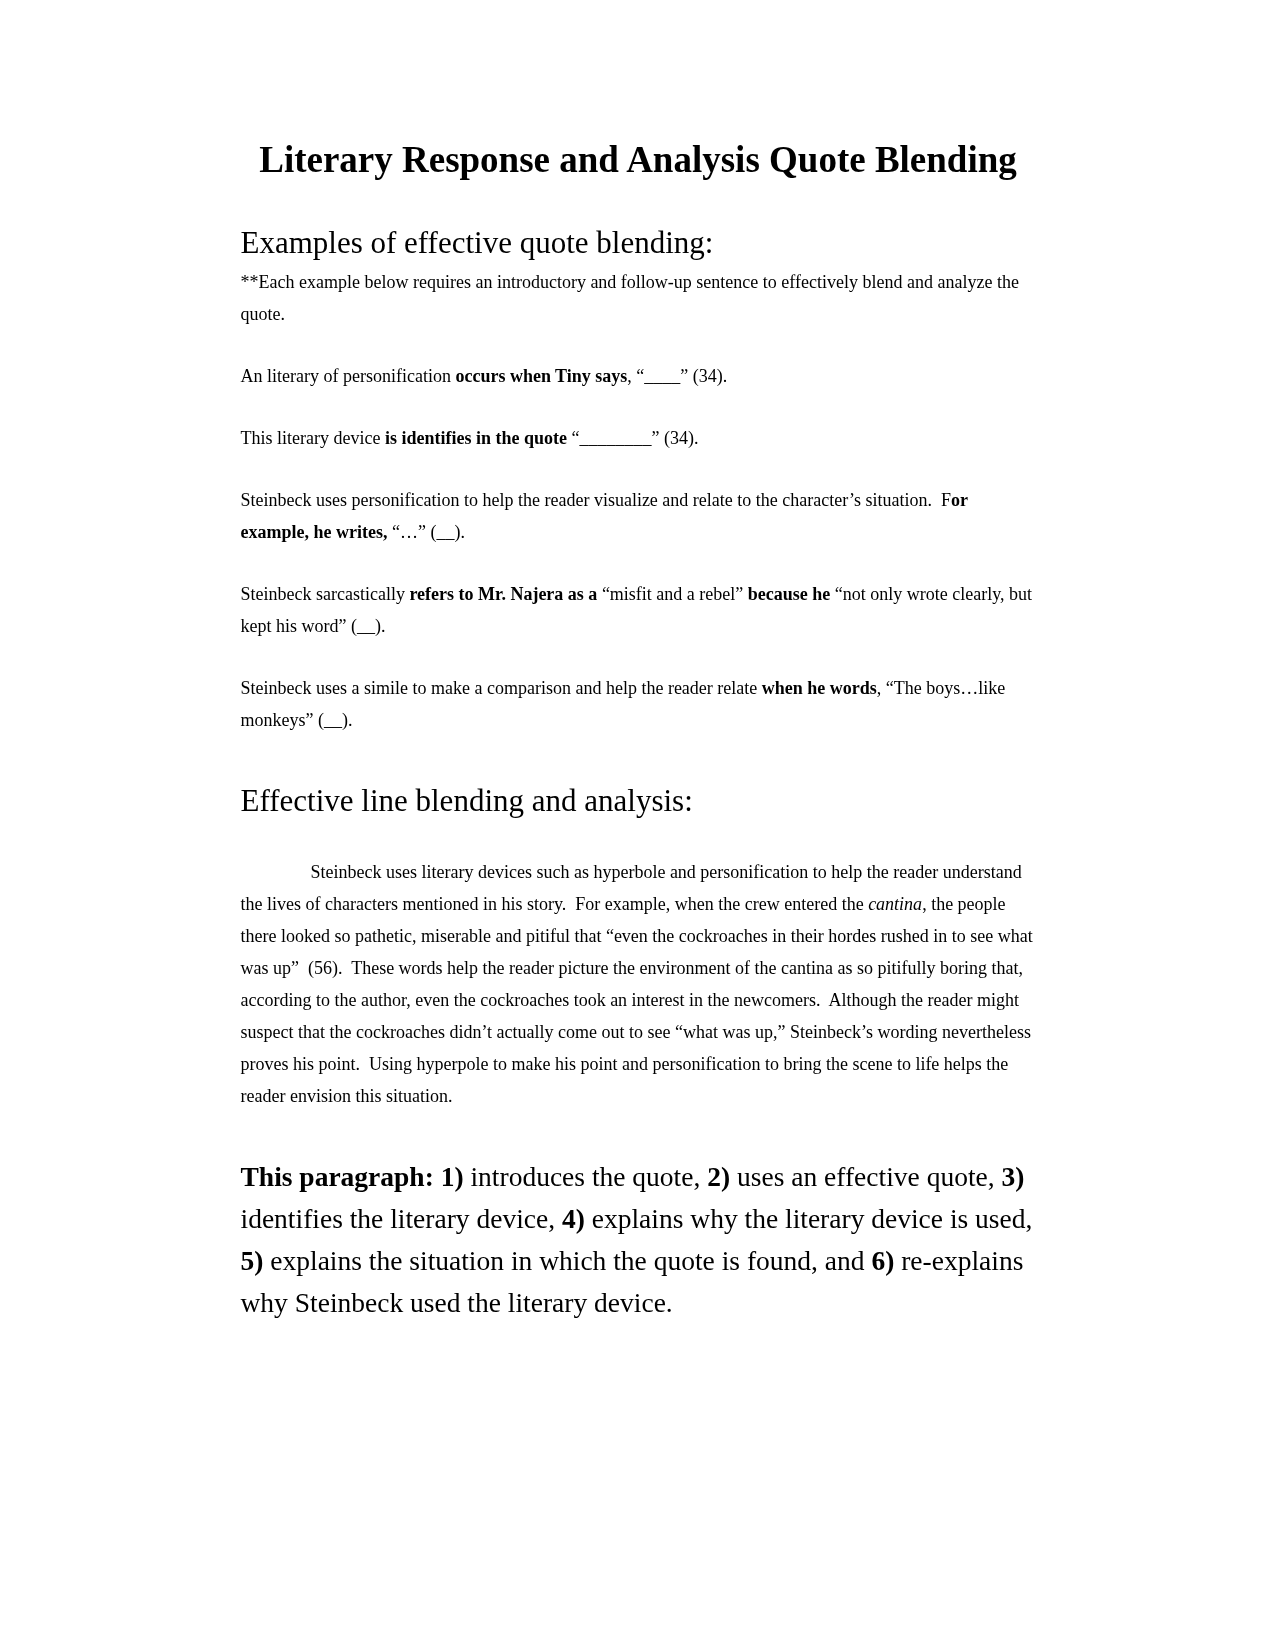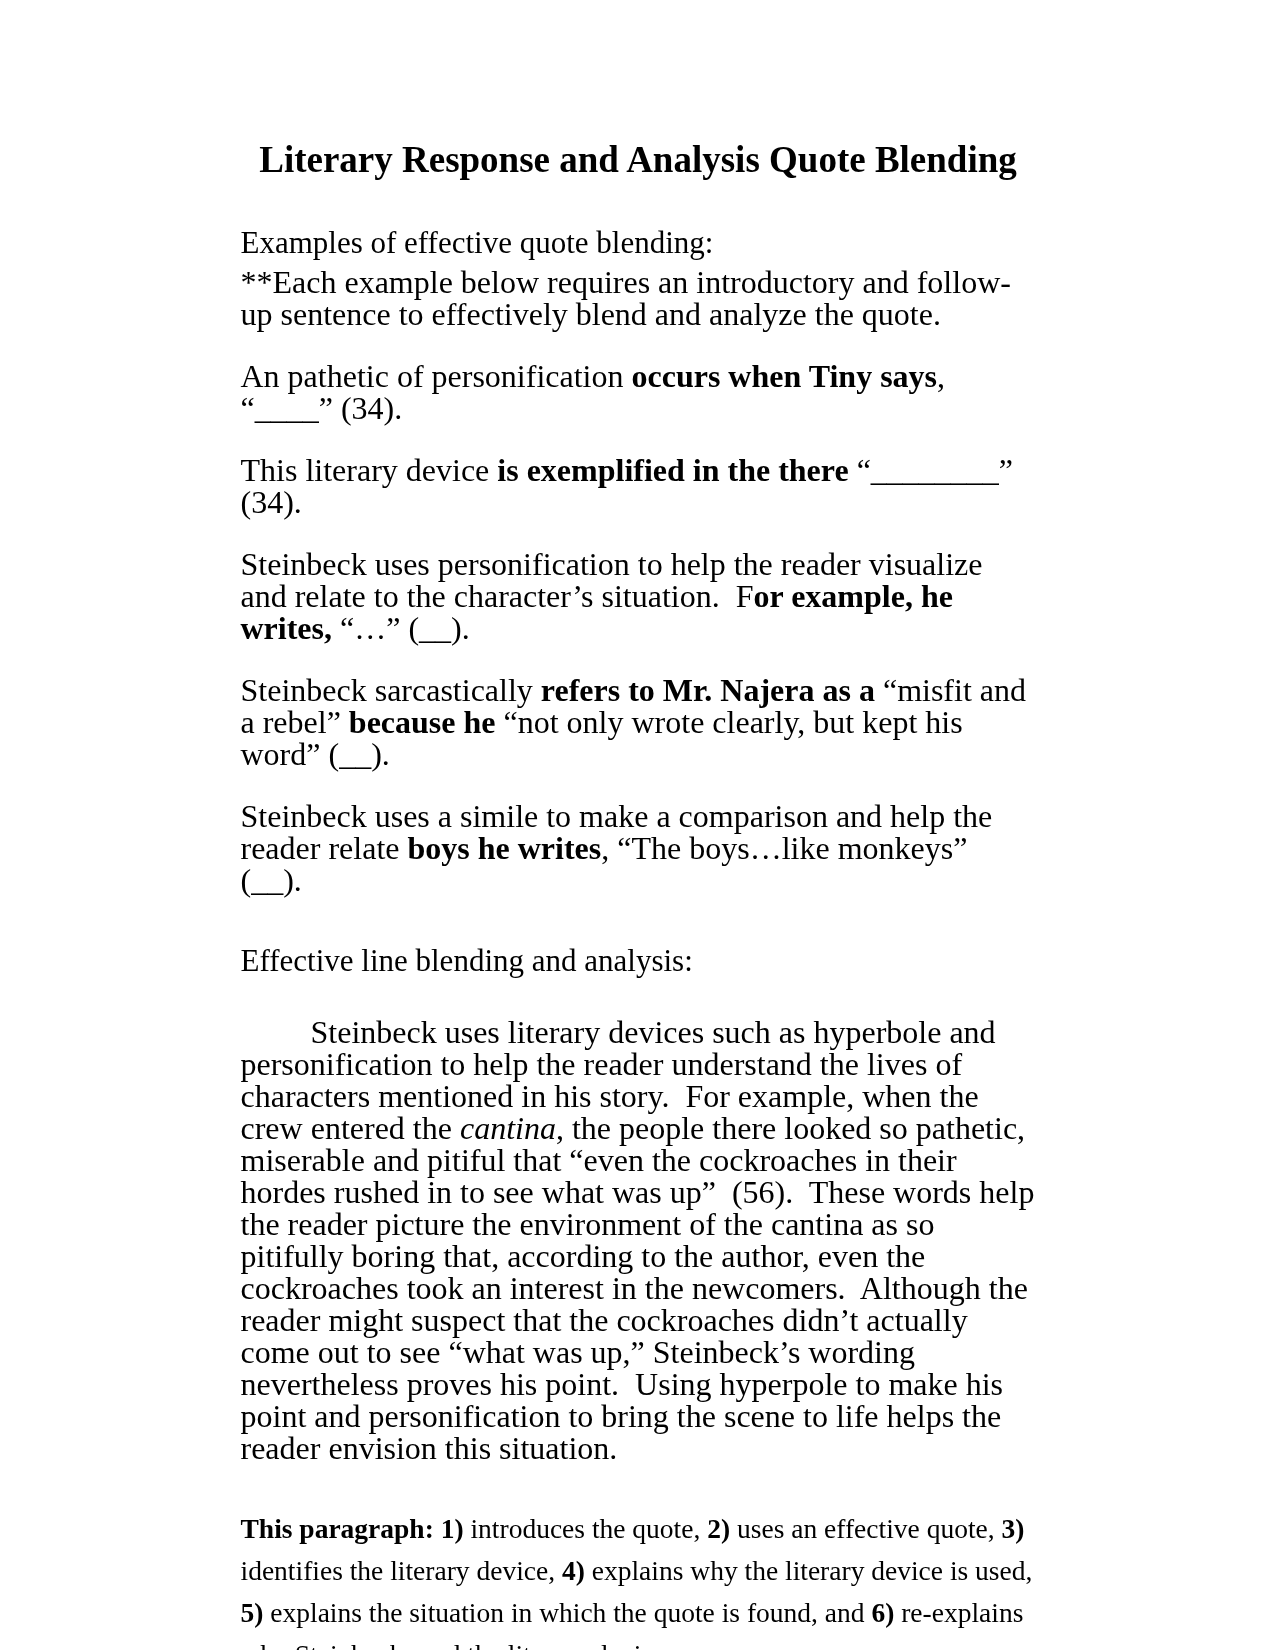--- a/index.html
+++ b/index.html
@@ -30,21 +30,21 @@
     font-weight: normal;
     font-size: 31px;
     line-height: 38px;
     margin: 0 0 4px 0;
     white-space: pre-wrap;
   }
   .h-section.second {
     margin: 46px 0 36px 0;
   }
   p.body-text {
-    font-size: 32px;
+    font-size: 18px;
     line-height: 32px;
     margin: 0 0 30px 0;
     white-space: pre-wrap;
   }
   p.analysis {
     margin: 0;
     text-indent: 70px;
   }
   p.summary {
     font-size: 27.5px;
@@ -59,30 +59,30 @@
 <body>
 
 <div class="page">
 
   <h1 class="doc-title">Literary Response and Analysis Quote Blending</h1>
 
   <h2 class="h-section">Examples of effective quote blending:</h2>
 
   <p class="body-text">**Each example below requires an introductory and follow-up sentence to effectively blend and analyze the quote.</p>
 
-  <p class="body-text"><span>An pathetic of personification </span><span class="b">occurs when Tiny says</span><span>, “____” (34).</span></p>
+  <p class="body-text"><span>An literary of personification </span><span class="b">occurs when Tiny says</span><span>, “____” (34).</span></p>
 
-  <p class="body-text"><span>This literary device </span><span class="b">is exemplified in the there </span><span>“________” (34).</span></p>
+  <p class="body-text"><span>This literary device </span><span class="b">is identifies in the quote </span><span>“________” (34).</span></p>
 
 
   <p class="body-text"><span>Steinbeck uses personification to help the reader visualize and relate to the character’s situation.  F</span><span class="b">or example, he writes,</span><span> “…” (__).</span></p>
 
   <p class="body-text"><span>Steinbeck sarcastically </span><span class="b">refers to Mr. Najera as a </span><span>“misfit and a rebel” </span><span class="b">because he </span><span>“not only wrote clearly, but kept his word” (__).</span></p>
 
-  <p class="body-text"><span>Steinbeck uses a simile to make a comparison and help the reader relate </span><span class="b">boys he writes</span><span>, “The boys…like monkeys” (__).</span></p>
+  <p class="body-text"><span>Steinbeck uses a simile to make a comparison and help the reader relate </span><span class="b">when he words</span><span>, “The boys…like monkeys” (__).</span></p>
 
   <h2 class="h-section second">Effective line blending and analysis:</h2>
 
   <p class="body-text analysis"><span>Steinbeck uses literary devices such as hyperbole and personification to help the reader understand the lives of characters mentioned in his story.  For example, when the crew entered the </span><span class="i">cantina</span><span>, the people there looked so pathetic, miserable and pitiful that “even the cockroaches in their hordes rushed in to see what was up”  (56).  These words help the reader picture the environment of the cantina as so pitifully boring that, according to the author, even the cockroaches took an interest in the newcomers.  Although the reader might suspect that the cockroaches didn’t actually come out to see “what was up,” Steinbeck’s wording nevertheless proves his point.  Using hyperpole to make his point and personification to bring the scene to life helps the reader envision this situation.</span></p>
 
   <p class="summary"><span class="b">This paragraph: 1)</span><span> introduces the quote, </span><span class="b">2)</span><span> uses an effective quote, </span><span class="b">3)</span><span> identifies the literary device, </span><span class="b">4)</span><span> explains why the literary device is used, </span><span class="b">5)</span><span> explains the situation in which the quote is found, and </span><span class="b">6)</span><span> re-explains why Steinbeck used the literary device.</span></p>
 
 </div>
 
 </body></html>

